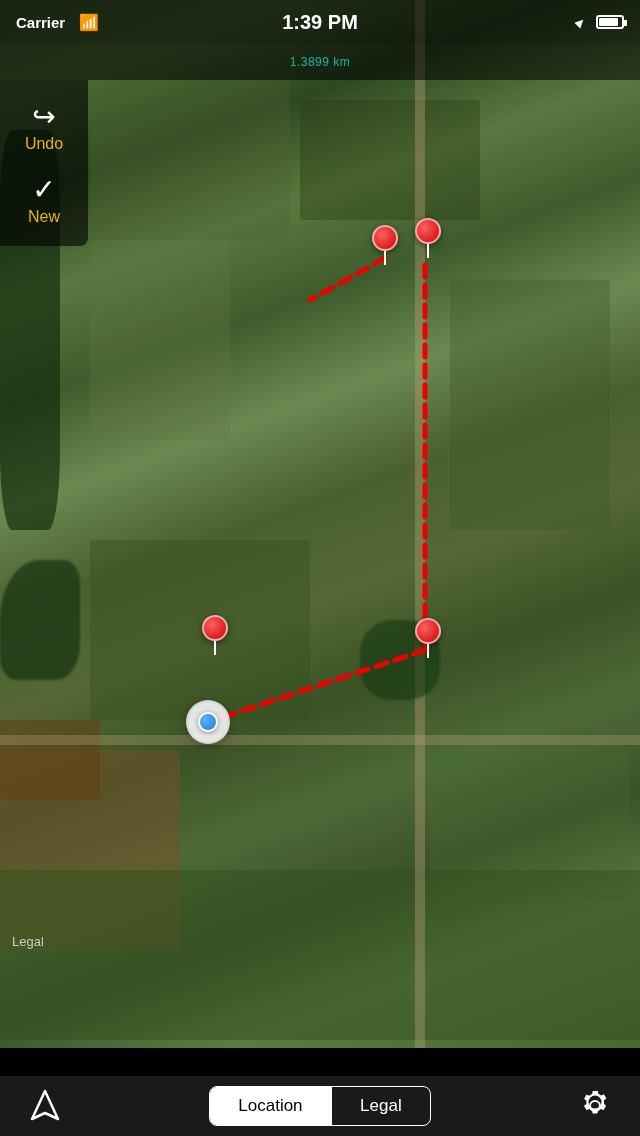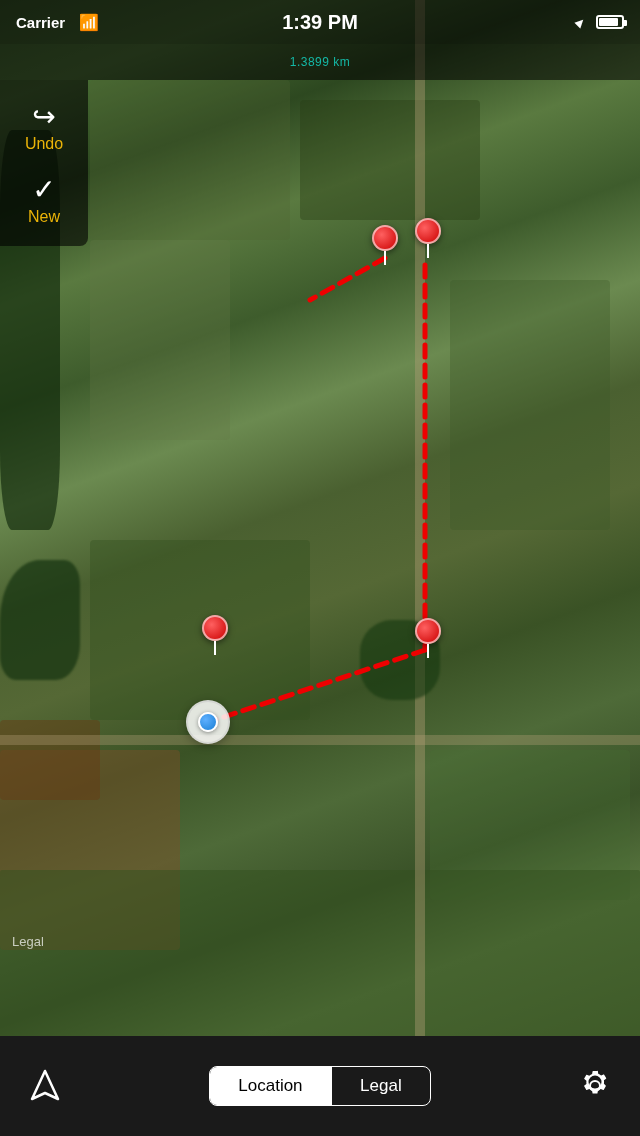--- a/index.html
+++ b/index.html
@@ -199,21 +199,21 @@
     }
     #legal span {
       color: rgba(255,255,255,0.7);
       font-size: 13px;
     }
 
     
     #bottom-bar {
       position: absolute;
       bottom: 0; left: 0; right: 0;
-      height: 100px;
+      height: 60px;
       background: #1a1a1a;
       display: flex;
       align-items: center;
       justify-content: space-between;
       padding: 0 20px;
       z-index: 100;
     }
 
     .nav-btn {
       width: 50px;

